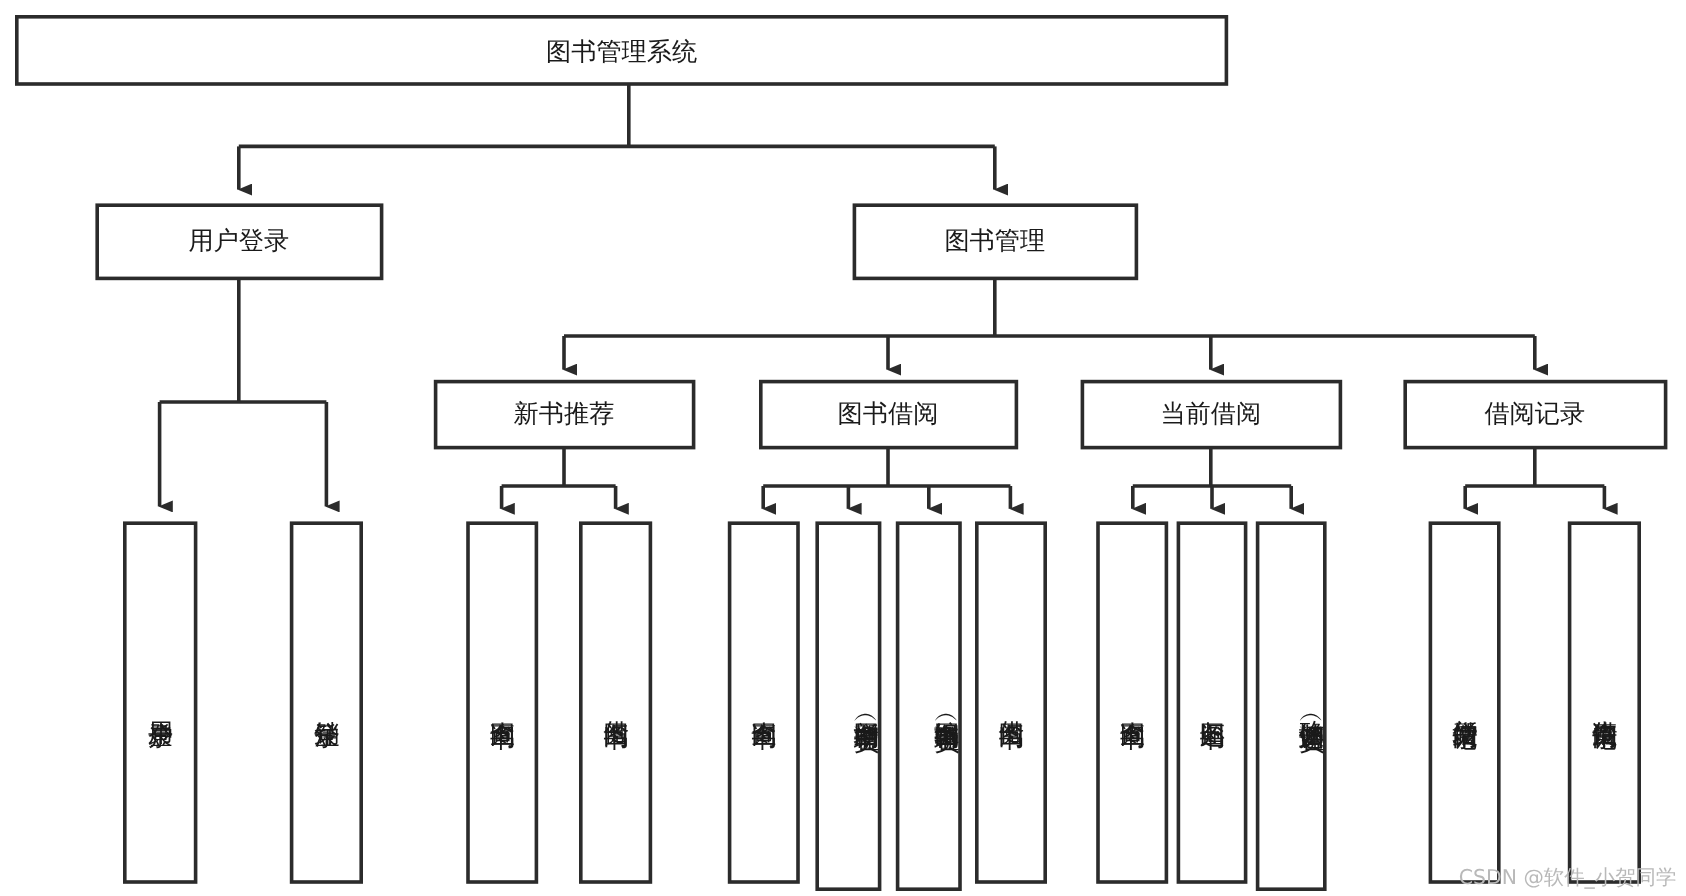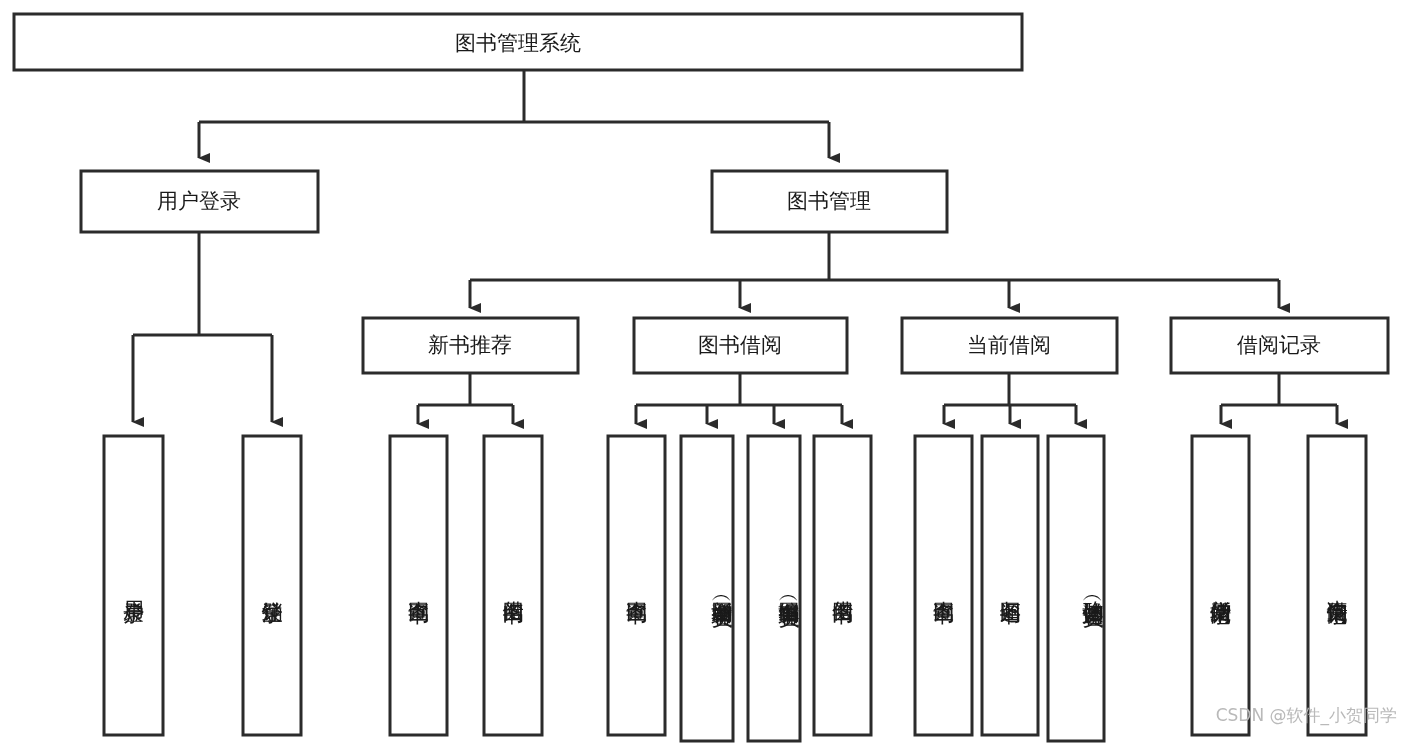--- a/index.html
+++ b/index.html
@@ -58,21 +58,21 @@
     line-height: 1.08;
     color: #1a1a1a;
     letter-spacing: 1px;
     text-align: center;
     white-space: nowrap;
     pointer-events: none;
   }
   .watermark {
     position: absolute;
     right: 8px;
-    bottom: 20px;
+    bottom: 4px;
     font-family: "DejaVu Sans", "Liberation Sans", sans-serif;
     font-size: 17px;
     color: #b9b9b9;
     white-space: nowrap;
     user-select: none;
   }
 </style>
 </head>
 <body>
 

